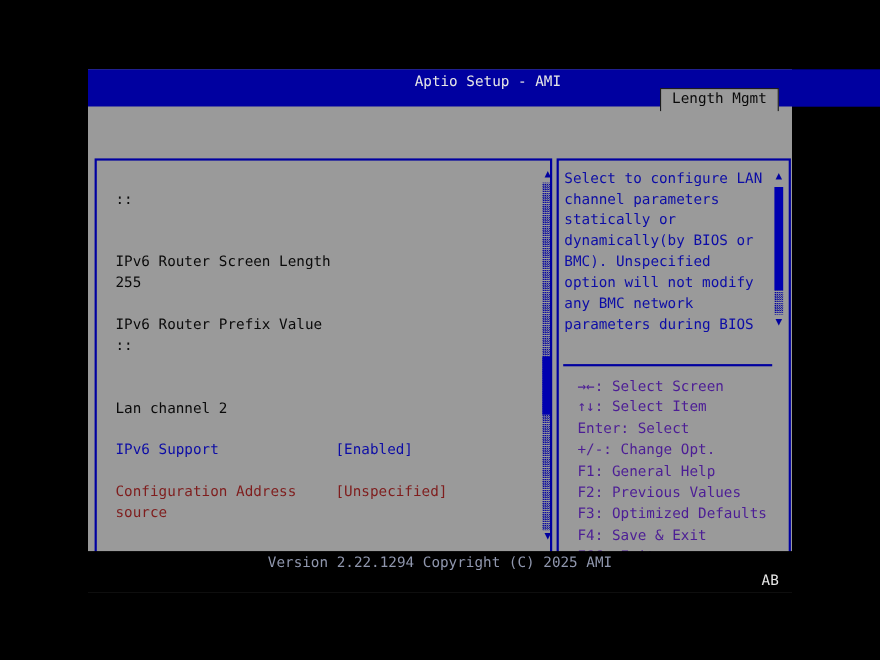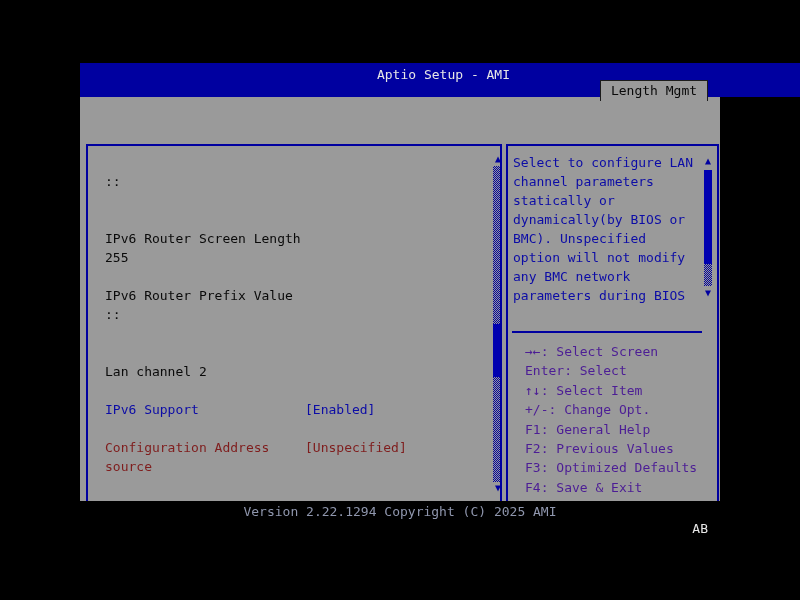--- a/index.html
+++ b/index.html
@@ -110,22 +110,22 @@
         <div class="sb-arrow" style="left:194px;top:9px">▲</div>
         <div class="thumb" style="left:196px;top:24px;width:8px;height:94px"></div>
         <div class="dots" style="left:196px;top:118px;width:8px;height:22px"></div>
         <div class="sb-arrow" style="left:194px;top:141px">▼</div>
       </div>
 
       <div class="divider"></div>
 
       <div class="hotkeys">
         <div>→←: Select Screen</div>
+        <div>↑↓: Select Item</div>
         <div>Enter: Select</div>
-        <div>↑↓: Select Item</div>
         <div>+/-: Change Opt.</div>
         <div>F1: General Help</div>
         <div>F2: Previous Values</div>
         <div>F3: Optimized Defaults</div>
         <div>F4: Save &amp; Exit</div>
         <div>ESC: Exit</div>
       </div>
     </div>
   </div>
 

